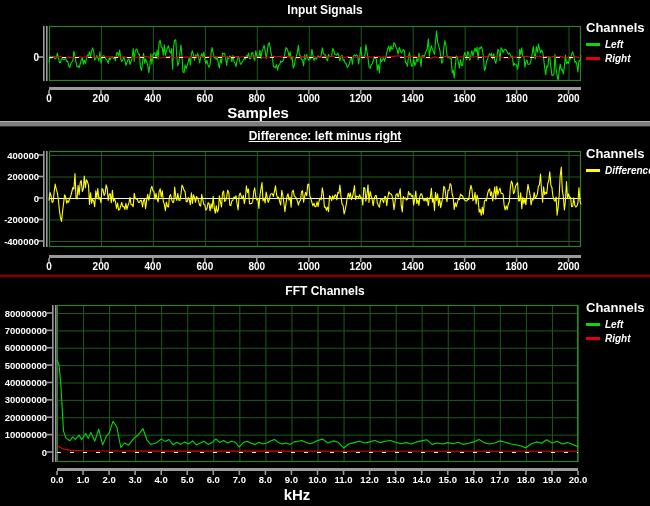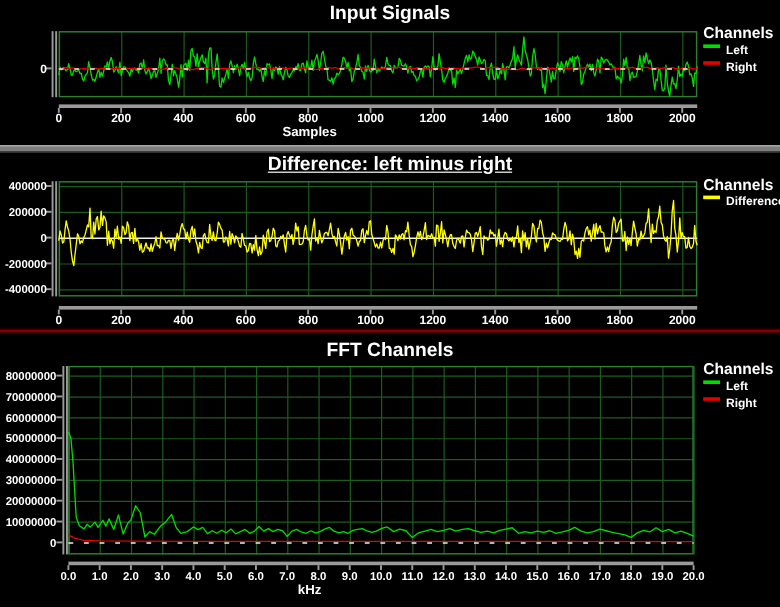--- a/index.html
+++ b/index.html
@@ -4,29 +4,29 @@
 <style>
   html,body{margin:0;padding:0;background:#222;}
   .stage{
     position:relative;width:650px;height:506px;background:#000;overflow:hidden;
     font-family:"Liberation Sans",sans-serif;color:#fff;
   }
   .stage svg{position:absolute;left:0;top:0;}
   .chart-section{position:absolute;left:0;width:650px;top:0;height:0;}
   .chart-title{
     position:absolute;left:0;width:650px;text-align:center;
-    font-size:16px;font-weight:bold;color:#fff;white-space:pre;
+    font-size:12px;font-weight:bold;color:#fff;white-space:pre;
   }
   .axis-label{
     position:absolute;left:0;width:516px;text-align:center;
-    font-size:11px;font-weight:bold;color:#fff;
+    font-size:15px;font-weight:bold;color:#fff;
   }
   .legend{position:absolute;left:586px;width:64px;}
   .legend-title{font-size:13px;font-weight:bold;color:#fff;line-height:14px;margin-bottom:2px;}
-  .legend-item{display:flex;align-items:flex-start;height:14px;}
+  .legend-item{display:flex;align-items:center;height:14px;font-style:italic;}
   .legend-dash{display:inline-block;width:14px;height:3px;margin-right:5px;flex:0 0 14px;}
   .legend-label{font-size:10px;font-weight:bold;color:#fff;white-space:nowrap;}
   .splitter-gray{
     position:absolute;left:0;width:650px;top:121px;height:6px;box-sizing:border-box;
     background:#7e7e7e;border-top:1px solid #b4b4b4;border-bottom:1px solid #2e2e2e;
   }
   .splitter-red{
     position:absolute;left:0;width:650px;top:274px;height:4px;box-sizing:border-box;
     background:#7c0303;border-top:1px solid #3a0000;border-bottom:1px solid #2a0000;
   }
@@ -269,21 +269,21 @@
             <span class="legend-label">Difference</span>
           </div>
         </div>
     </div>
   </section>
 
   <div class="splitter-red"></div>
 
   <section class="chart-section">
     <div class="chart-title" style="top:284px;">FFT Channels</div>
-    <div class="axis-label" style="top:486px;">kHz</div>
+    <div class="axis-label" style="top:486px;padding-left:39px;">kHz</div>
     <div class="legend" style="top:301px;">
       <div class="legend-title">Channels</div>
       <div class="legend-items">
           <div class="legend-item">
             <span class="legend-dash" style="background: rgb(0, 221, 0);"></span>
             <span class="legend-label">Left</span>
           </div>
           <div class="legend-item">
             <span class="legend-dash" style="background: rgb(230, 0, 0);"></span>
             <span class="legend-label">Right</span>

